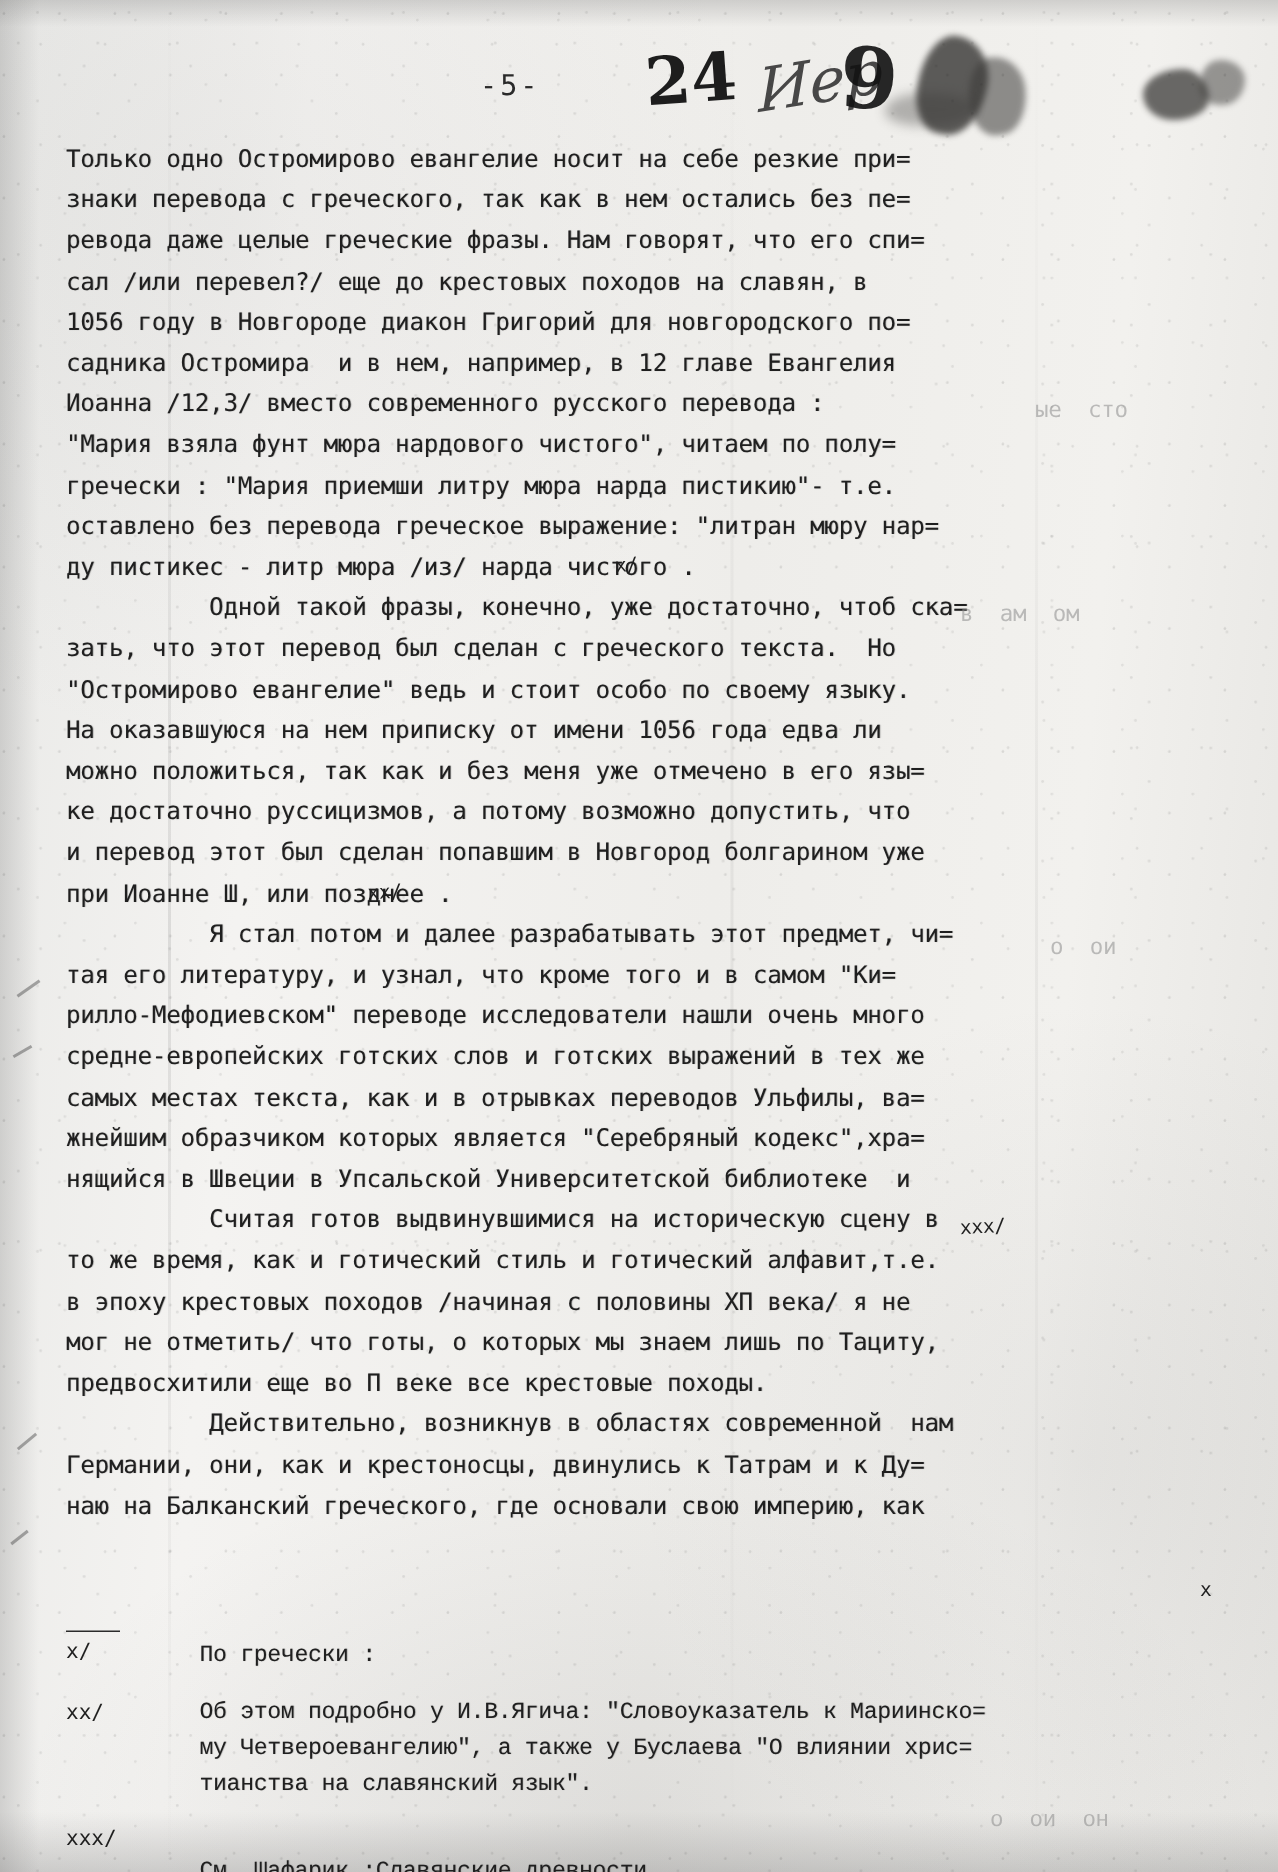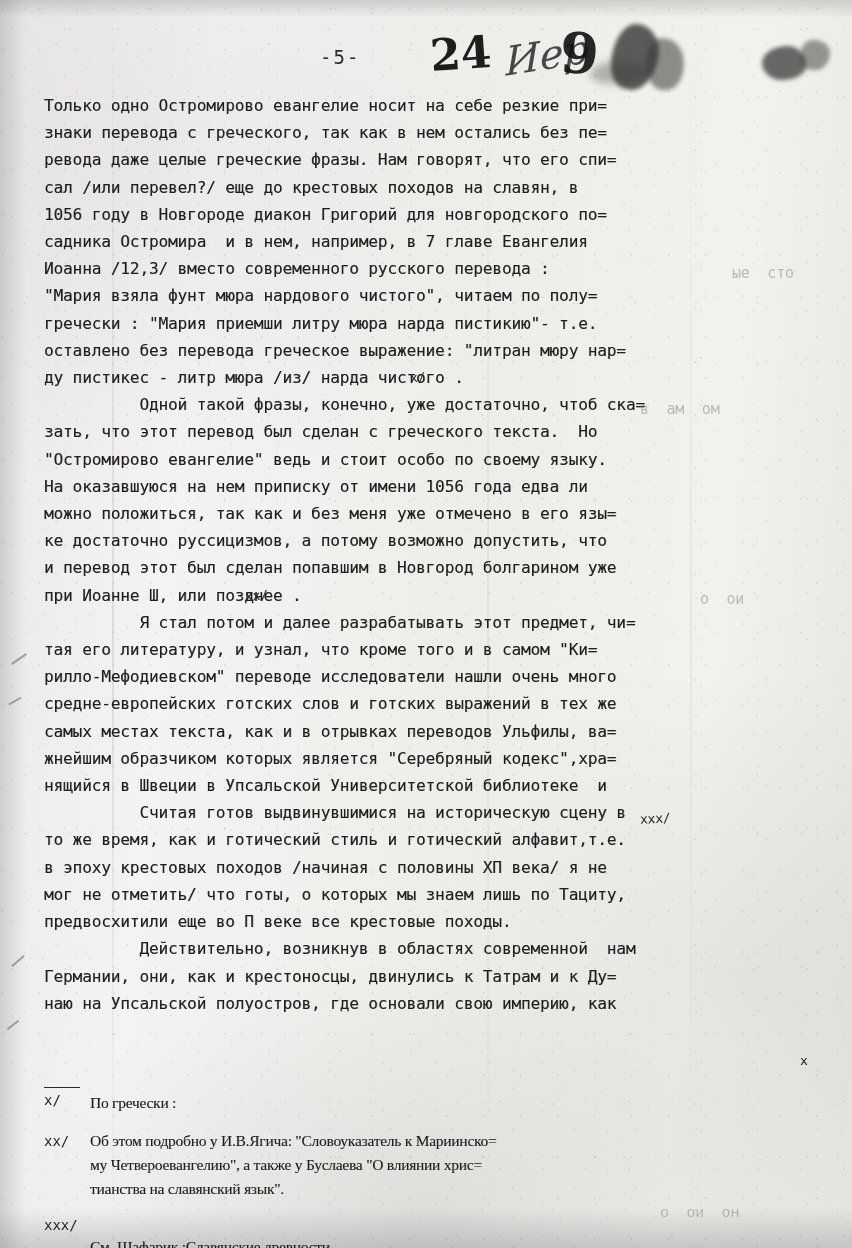--- a/index.html
+++ b/index.html
@@ -148,27 +148,28 @@
     align-items: flex-start;
     gap: 6px;
   }
   .fn-mark-col {
     width: 40px;
     flex: 0 0 40px;
     text-align: left;
     padding-top: 2px;
   }
   .fn-text {
-    font-family: Liberation Serif, serif;
+    font-family: Liberation Mono, monospace;
     font-size: 15.4px;
     line-height: 24px;
     color: #1f1f1f;
     white-space: pre;
     letter-spacing: -0.2px;
     text-shadow: 0.4px 0.3px 0.6px rgba(60,60,60,0.4);
+    margin-left: 43px;
   }
 
   
   .ghost {
     position: absolute;
     font-family: "DejaVu Sans Mono", monospace;
     font-size: 15px;
     color: #8d8d8d;
     opacity: 0.55;
     white-space: pre;
@@ -234,21 +235,21 @@
     <div class="smudge s3"></div>
     <div class="smudge s4"></div>
   </div>
 
   <div class="body-text">
     <div class="line">Только одно Остромирово евангелие носит на себе резкие при=</div>
     <div class="line">знаки перевода с греческого, так как в нем остались без пе=</div>
     <div class="line">ревода даже целые греческие фразы. Нам говорят, что его спи=</div>
     <div class="line">сал /или перевел?/ еще до крестовых походов на славян, в</div>
     <div class="line">1056 году в Новгороде диакон Григорий для новгородского по=</div>
-    <div class="line">садника Остромира  и в нем, например, в 7 главе Евангелия</div>
+    <div class="line">садника Остромира  и в нем, например, в 12 главе Евангелия</div>
     <div class="line">Иоанна /12,3/ вместо современного русского перевода :</div>
     <div class="line">"Мария взяла фунт мюра нардового чистого", читаем по полу=</div>
     <div class="line">гречески : "Мария приемши литру мюра нарда пистикию"- т.е.</div>
     <div class="line">оставлено без перевода греческое выражение: "литран мюру нар=</div>
     <div class="line">ду пистикес - литр мюра /из/ нарда чистого .</div>
     <div class="line">          Одной такой фразы, конечно, уже достаточно, чтоб ска=</div>
     <div class="line">зать, что этот перевод был сделан с греческого текста.  Но</div>
     <div class="line">"Остромирово евангелие" ведь и стоит особо по своему языку.</div>
     <div class="line">На оказавшуюся на нем приписку от имени 1056 года едва ли</div>
     <div class="line">можно положиться, так как и без меня уже отмечено в его язы=</div>
@@ -262,31 +263,31 @@
     <div class="line">самых местах текста, как и в отрывках переводов Ульфилы, ва=</div>
     <div class="line">жнейшим образчиком которых является "Серебряный кодекс",хра=</div>
     <div class="line">нящийся в Швеции в Упсальской Университетской библиотеке  и</div>
     <div class="line">          Считая готов выдвинувшимися на историческую сцену в</div>
     <div class="line">то же время, как и готический стиль и готический алфавит,т.е.</div>
     <div class="line">в эпоху крестовых походов /начиная с половины ХП века/ я не</div>
     <div class="line">мог не отметить/ что готы, о которых мы знаем лишь по Тациту,</div>
     <div class="line">предвосхитили еще во П веке все крестовые походы.</div>
     <div class="line">          Действительно, возникнув в областях современной  нам</div>
     <div class="line">Германии, они, как и крестоносцы, двинулись к Татрам и к Ду=</div>
-    <div class="line">наю на Упсальской полуостров, где основали свою империю, как</div>
+    <div class="line">наю на Балканский греческого, где основали свою империю, как</div>
   </div>
 
   <div class="ghost" style="left:410px; top:370px; color:#1f1f1f; opacity:1; font-size:13px; transform:rotate(-4deg);">х/</div>
   <div class="ghost" style="left:245px; top:588px; color:#1f1f1f; opacity:1; font-size:13px; transform:rotate(-3deg);">хх/</div>
   <div class="ghost" style="left:640px; top:811px; color:#1f1f1f; opacity:1; font-size:13px; transform:rotate(-3deg);">ххх/</div>
   <div class="ghost" style="left:800px; top:1053px; color:#1f1f1f; opacity:1; font-size:13px;">х</div>
 
-  <div class="ghost" style="left:732px; top:264px;">ые  сто</div>
+  <div class="ghost" style="left:690px; top:264px;">ые  сто</div>
   <div class="ghost" style="left:640px; top:400px;">в  ам  ом</div>
-  <div class="ghost" style="left:700px; top:590px;">о  ои</div>
+  <div class="ghost" style="left:700px; top:622px;">о  ои</div>
   <div class="ghost" style="left:660px; top:1205px;font-family:Liberation Mono, monospace;">о  ои  он</div>
 
   <div class="footnotes">
 
     <div class="fn-row">
       <div class="fn-mark-col">
         <div class="fn-rule"></div>
         <span class="fn-mark">х/</span>
       </div>
       <div>

